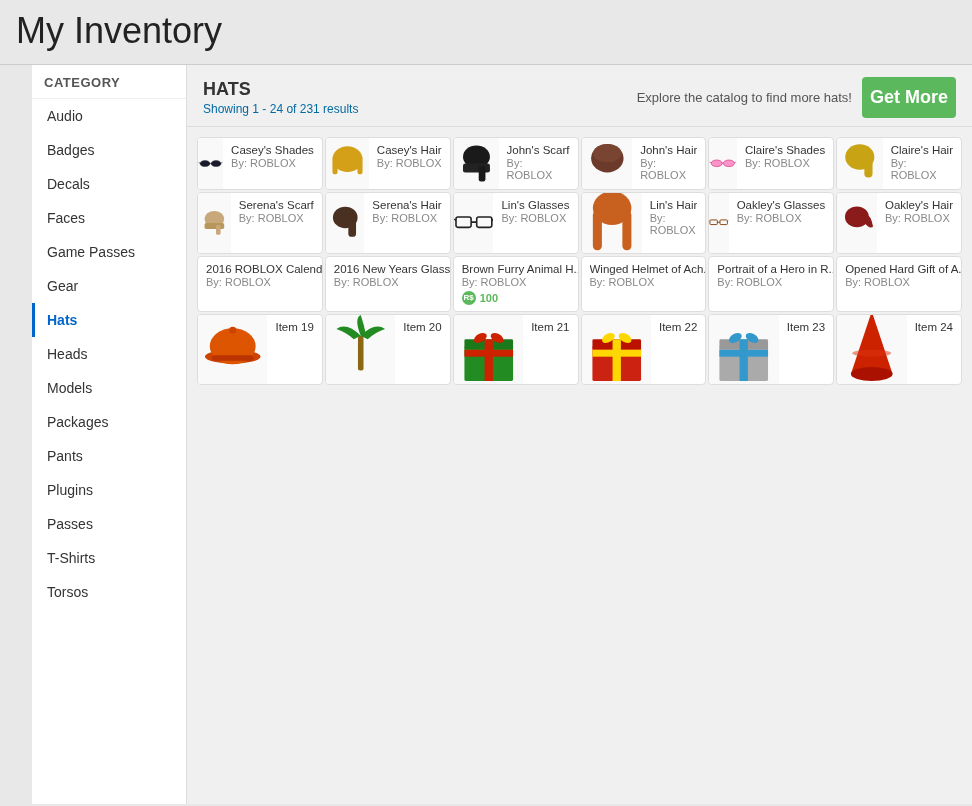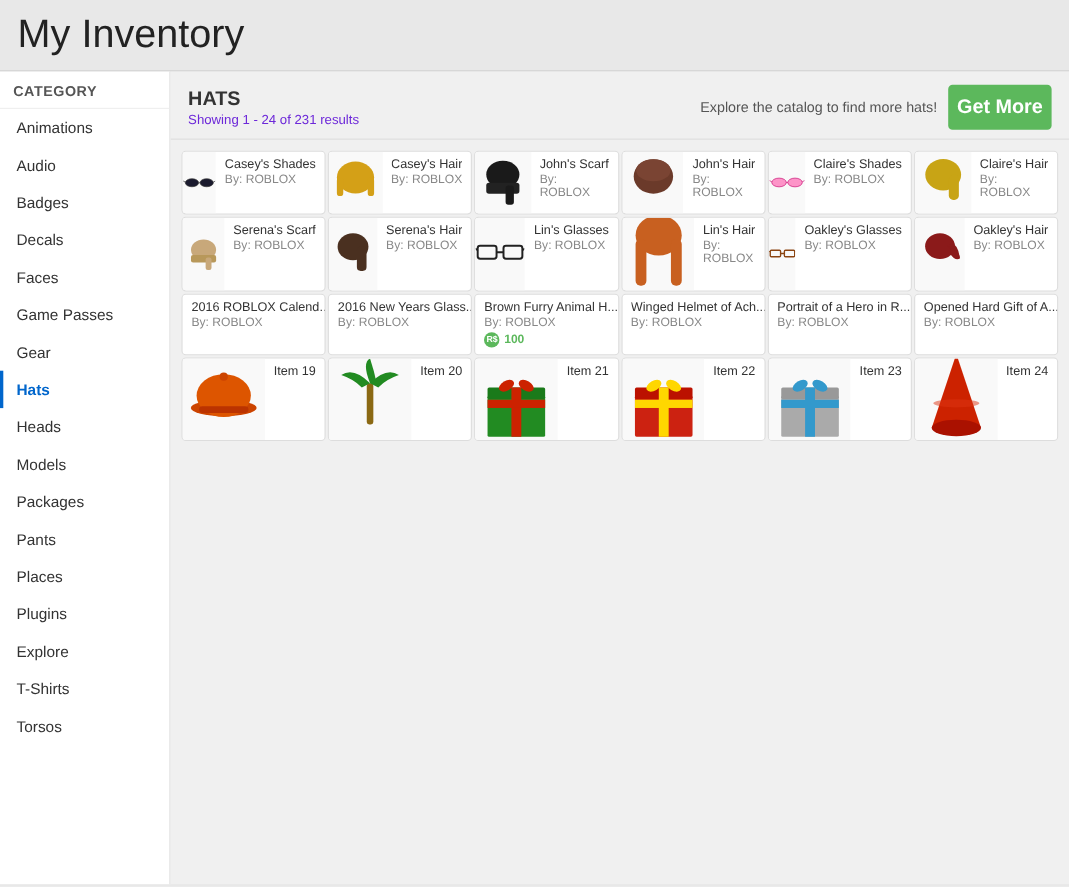--- a/index.html
+++ b/index.html
@@ -18,20 +18,21 @@
       display: flex;
       height: calc(806px - 67px);
     }
 
     .sidebar {
       width: 155px;
       background: #fff;
       border-right: 1px solid #ddd;
       overflow-y: auto;
       flex-shrink: 0;
+      margin-left: 32px;
     }
 
     .sidebar-header {
       padding: 10px 12px 8px 12px;
       font-size: 13px;
       font-weight: bold;
       color: #555;
       border-bottom: 1px solid #eee;
       text-transform: uppercase;
       letter-spacing: 0.5px;
@@ -69,21 +70,21 @@
 
     .content-header-left h2 {
       font-size: 18px;
       font-weight: bold;
       color: #333;
       margin-bottom: 2px;
     }
 
     .content-header-left .results-text {
       font-size: 12px;
-      color: #6d28d9;
+      color: #0369a1;
     }
 
     .content-header-right {
       display: flex;
       align-items: center;
       gap: 10px;
     }
 
     .catalog-text {
       font-size: 13px;
@@ -176,35 +177,33 @@
 </head>
 <body>
 
 <div class="page-title">My Inventory</div>
 
 <div class="main-layout">
 
   <div class="sidebar">
     <div class="sidebar-header">CATEGORY</div>
     <div id="sidebar-items-container">
-        <div class="sidebar-item">Animations</div>
         <div class="sidebar-item">Audio</div>
         <div class="sidebar-item">Badges</div>
         <div class="sidebar-item">Decals</div>
         <div class="sidebar-item">Faces</div>
         <div class="sidebar-item">Game Passes</div>
         <div class="sidebar-item">Gear</div>
         <div class="sidebar-item active">Hats</div>
         <div class="sidebar-item">Heads</div>
         <div class="sidebar-item">Models</div>
         <div class="sidebar-item">Packages</div>
         <div class="sidebar-item">Pants</div>
-        <div class="sidebar-item">Places</div>
         <div class="sidebar-item">Plugins</div>
-        <div class="sidebar-item">Explore</div>
+        <div class="sidebar-item">Passes</div>
         <div class="sidebar-item">T-Shirts</div>
         <div class="sidebar-item">Torsos</div>
       </div>
   </div>
 
   <div class="content-area">
     <div class="content-header">
       <div class="content-header-left">
         <h2>HATS</h2>
         <div class="results-text">Showing 1 - 24 of 231 results</div>

